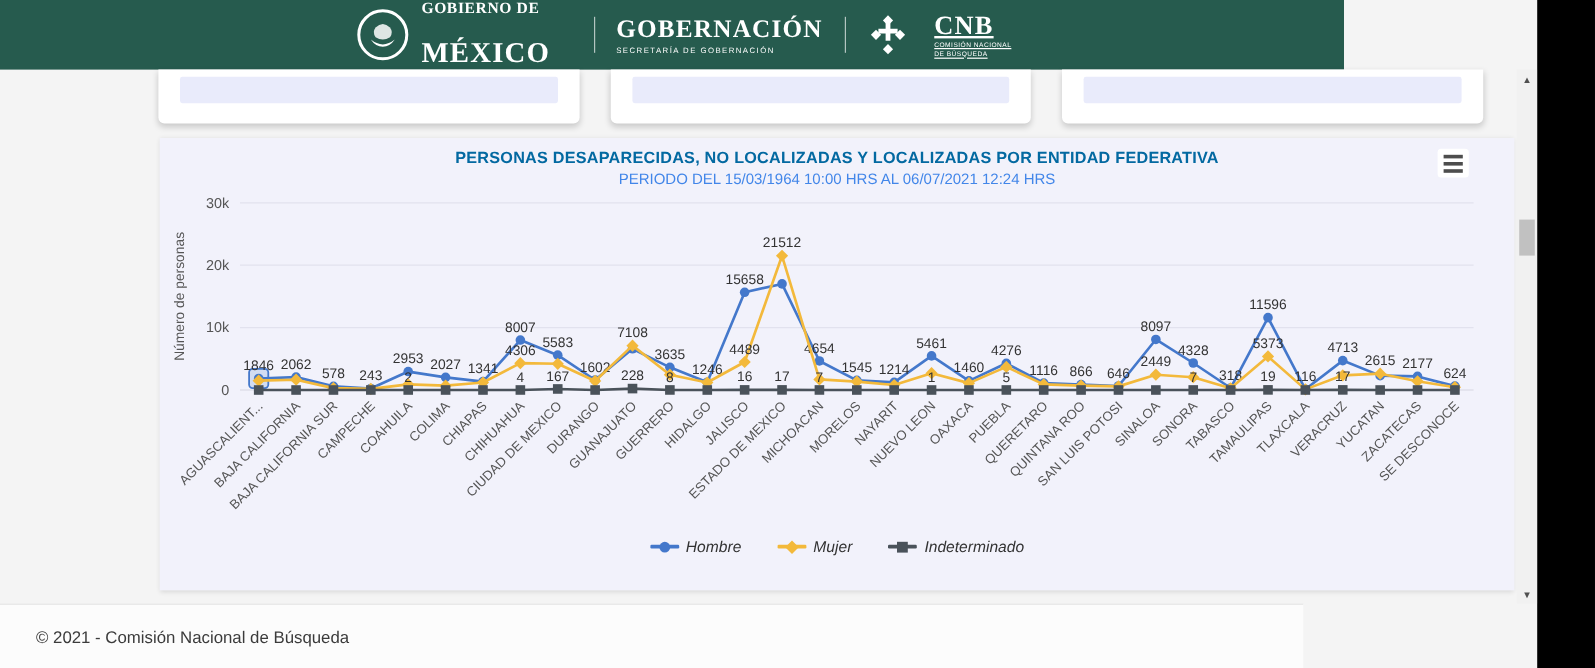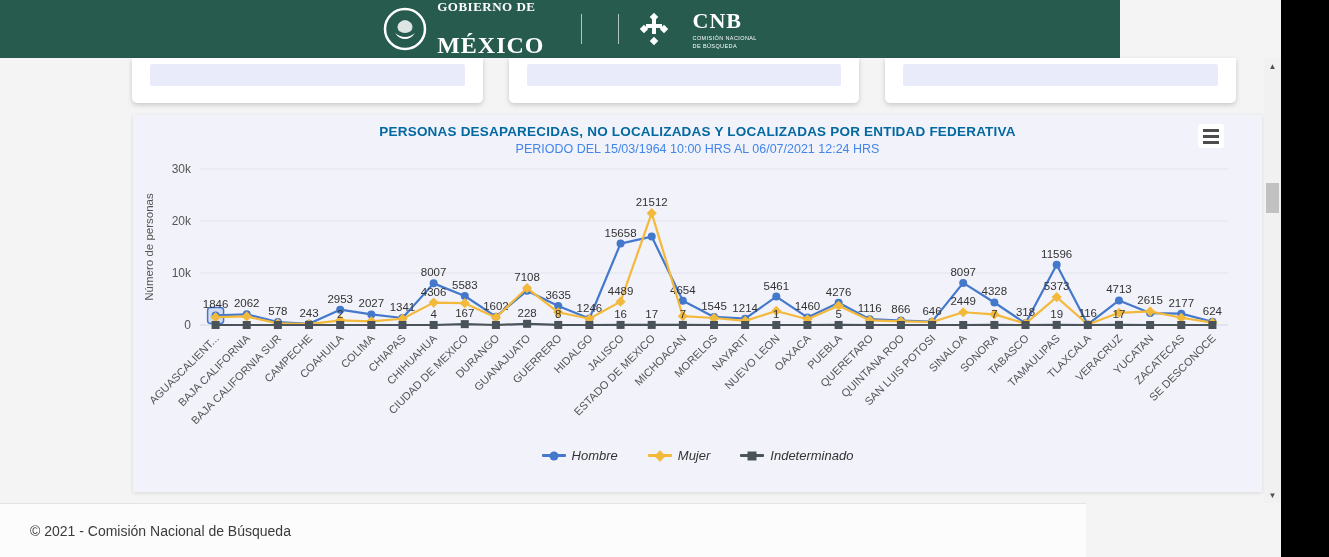--- a/index.html
+++ b/index.html
@@ -10,21 +10,21 @@
 
   
   .gov-header { position:absolute; left:0; top:0; width:1120px; height:58px; background:#265b4e; display:flex; align-items:center; padding-left:20px; color:#fff;justify-content:center; }
   .brand-seal { width:44px; height:44px; margin-right:10px; }
   .brand-mx { line-height:1.02; margin-right:18px; }
   .brand-mx .l1 { font-family:"Liberation Serif", serif; font-weight:bold; font-size:13px; letter-spacing:.5px; }
   .brand-mx .l2 { font-family:"Liberation Serif", serif; font-weight:bold; font-size:24px; letter-spacing:1px;margin-top:20px; }
   .hdr-divider { width:1px; height:30px; background:rgba(255,255,255,.65); margin:0 18px; }
   .brand-gob .t { font-family:"Liberation Serif", serif; font-weight:bold; font-size:21px; letter-spacing:1px; }
   .brand-gob .s { font-size:6.5px; letter-spacing:1.2px; margin-top:2px; }
-  .brand-cnb { display:flex; align-items:center; gap:22px; }
+  .brand-cnb { display:flex; align-items:center; gap:22px;text-decoration:underline; }
   .brand-cnb .orn { width:34px; height:34px; }
   .brand-cnb .t { font-family:"Liberation Serif", serif; font-weight:bold; font-size:22px; letter-spacing:1px; }
   .brand-cnb .s { font-size:5.5px; letter-spacing:.4px; line-height:1.3; margin-top:1px; }
 
   
   .cards-row { position:absolute; left:132px; top:58px; width:1104px; display:flex; gap:26px; }
   .mini-card { flex:1 1 0; height:45px; background:#fff; border-radius:0 0 5px 5px; box-shadow:0 2px 5px rgba(0,0,0,.18); padding:6px 18px 0 18px; }
   .mini-card .strip { height:22px; background:#e9ebfb; border-radius:2px; }
 
   
@@ -63,20 +63,24 @@
       <svg class="brand-seal" viewBox="0 0 44 44">
         <circle cx="22" cy="22" r="20" fill="none" stroke="#fff" stroke-width="2.5"></circle>
         <path d="M12 26 q10 8 20 0 q-4 6 -10 6 q-6 0 -10 -6 z" fill="#fff"></path>
         <path d="M16 16 q6 -6 12 0 q3 4 0 8 q-6 4 -12 0 q-3 -4 0 -8 z" fill="#fff" opacity=".85"></path>
       </svg>
       <div class="brand-mx">
         <div class="l1">GOBIERNO DE</div>
         <div class="l2">MÉXICO</div>
       </div>
       <div class="hdr-divider"></div>
+      <div class="brand-gob">
+        <div class="t">GOBERNACIÓN</div>
+        <div class="s">SECRETARÍA DE GOBERNACIÓN</div>
+      </div>
       <div class="hdr-divider"></div>
       <div class="brand-cnb">
         <svg class="orn" viewBox="0 0 34 34">
           <g fill="#fff">
             <path d="M15 6 h4 v6 h6 v4 h-6 v6 h-4 v-6 h-6 v-4 h6 z"></path>
             <rect x="4" y="14" width="6" height="6" transform="rotate(45 7 17)"></rect>
             <rect x="24" y="14" width="6" height="6" transform="rotate(45 27 17)"></rect>
             <rect x="14" y="2" width="6" height="6" transform="rotate(45 17 5)"></rect>
             <rect x="14" y="26" width="6" height="6" transform="rotate(45 17 29)"></rect>
           </g>

